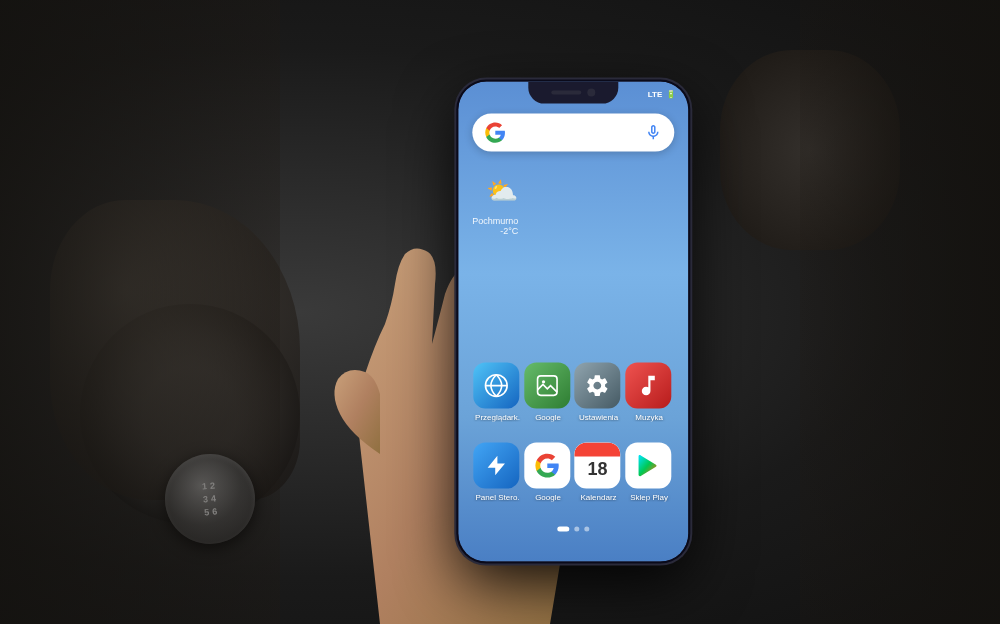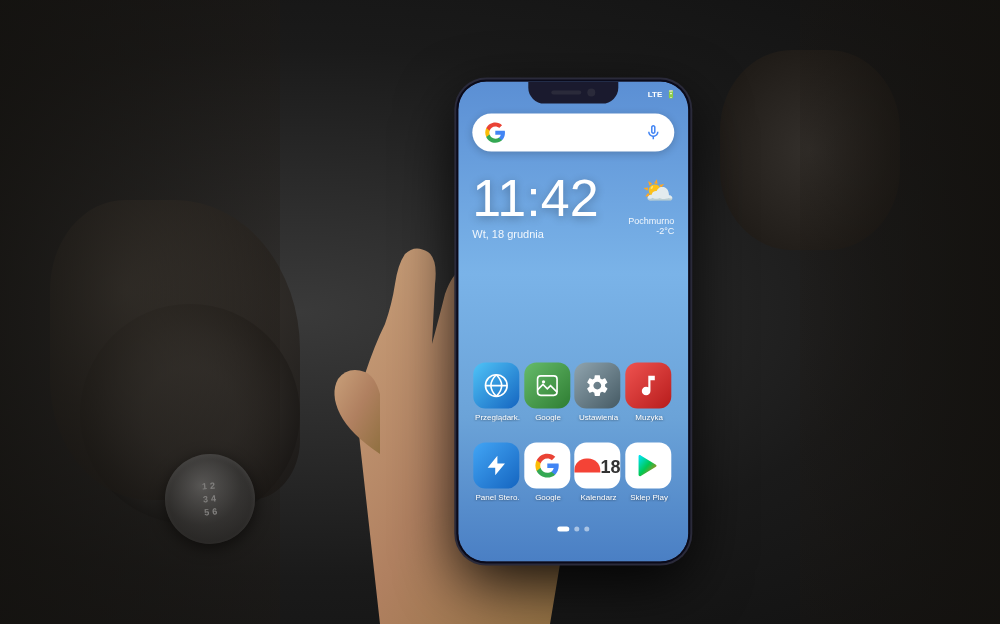--- a/index.html
+++ b/index.html
@@ -279,21 +279,21 @@
     .app-gallery { background: linear-gradient(135deg, #66bb6a, #2e7d32); }
     .app-settings { background: linear-gradient(135deg, #90a4ae, #455a64); }
     .app-music { background: linear-gradient(135deg, #ef5350, #b71c1c); }
     .app-google { background: white; }
     .app-panel { background: linear-gradient(135deg, #42a5f5, #1565c0); }
     .app-calendar { background: white; }
     .app-play { background: white; }
 
     .app-calendar-inner {
       display: flex;
-      flex-direction: row;
+      flex-direction: column;
       align-items: center;
       width: 100%;
       height: 100%;
     }
 
     .calendar-header {
       background: #f44336;
       width: 100%;
       height: 14px;
       border-radius: 12px 12px 0 0;
@@ -454,24 +454,20 @@
           <path d="M12 5.38c1.62 0 3.06.56 4.21 1.64l3.15-3.15C17.45 2.09 14.97 1 12 1 7.7 1 3.99 3.47 2.18 7.07l3.66 2.84c.87-2.6 3.3-4.53 6.16-4.53z" fill="#EA4335"></path>
         </svg>
         <div class="search-spacer"></div>
 
         <svg class="mic-icon" viewBox="0 0 24 24">
           <path d="M12 14c1.66 0 3-1.34 3-3V5c0-1.66-1.34-3-3-3S9 3.34 9 5v6c0 1.66 1.34 3 3 3zm-1-9c0-.55.45-1 1-1s1 .45 1 1v6c0 .55-.45 1-1 1s-1-.45-1-1V5zm6 6c0 2.76-2.24 5-5 5s-5-2.24-5-5H5c0 3.53 2.61 6.43 6 6.92V21h2v-3.08C16.39 17.43 19 14.53 19 11h-2z" fill="#4285F4"></path>
         </svg>
       </div>
 
       <div class="clock-area">
-        <div>
-          <div class="clock-time">11:42</div>
-          <div class="clock-date">Wt, 18 grudnia</div>
-        </div>
         <div class="weather-widget">
           <div class="weather-icon-area">⛅</div>
           <div class="weather-desc">Pochmurno</div>
           <div class="weather-temp">-2°C</div>
         </div>
       </div>
 
       <div class="app-row app-row-1">
 
         <div class="app-item">

